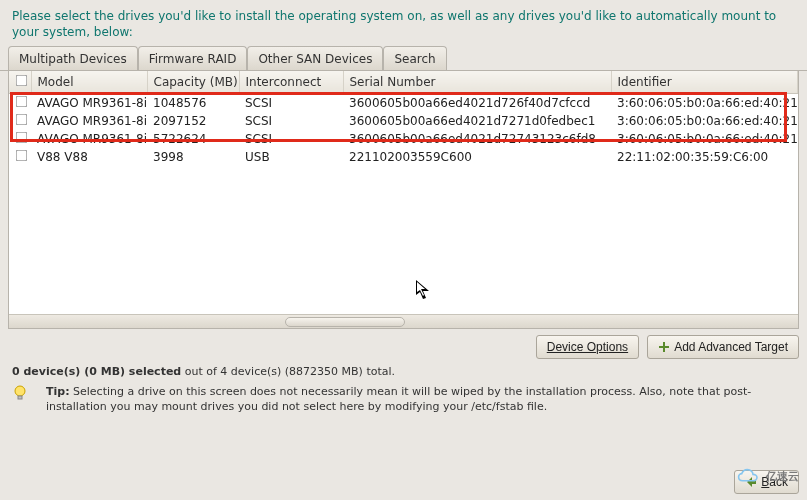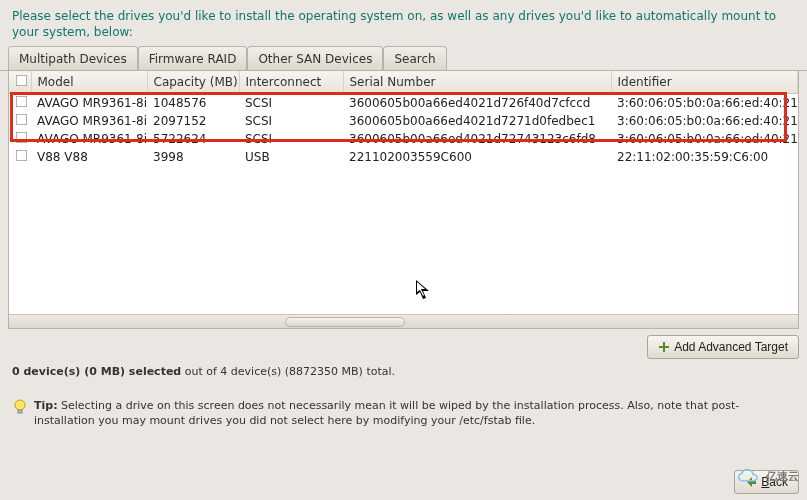--- a/index.html
+++ b/index.html
@@ -135,24 +135,24 @@
     cursor: pointer;
     display: flex;
     align-items: center;
     gap: 4px;
   }
   .footer {
     padding: 0 12px;
     font-size: 11px;
     color: #333;
   }
-  .selcount { margin: 2px 0 21px 0; }
+  .selcount { margin: 2px 0 7px 0; }
   .tip {
     display: flex;
-    gap: 6px;
+    gap: 18px;
     align-items: flex-start;
     line-height: 1.35;
   }
   .bulb {
     width: 16px; height: 16px; flex-shrink: 0;
     display: inline-block;
   }
   .bottom-bar {
     position: absolute;
     right: 8px;
@@ -253,20 +253,23 @@
       </tbody>
     </table>
     <div class="highlight-box"></div>
   </div>
   <div class="hscroll">
     <div class="hscroll-thumb"></div>
   </div>
 </div>
 
 <div class="btn-row">
+  <button class="btn">
+    <span class="underline-access">Device Options</span>
+  </button>
   <button class="btn">
     <svg width="12" height="12" viewBox="0 0 12 12">
         <path d="M5 1h2v4h4v2H7v4H5V7H1V5h4z" fill="#5a8a2c"></path>
       </svg>
     <span>Add Advanced Target</span>
   </button>
 </div>
 
 <div class="footer">
   <div class="selcount">

